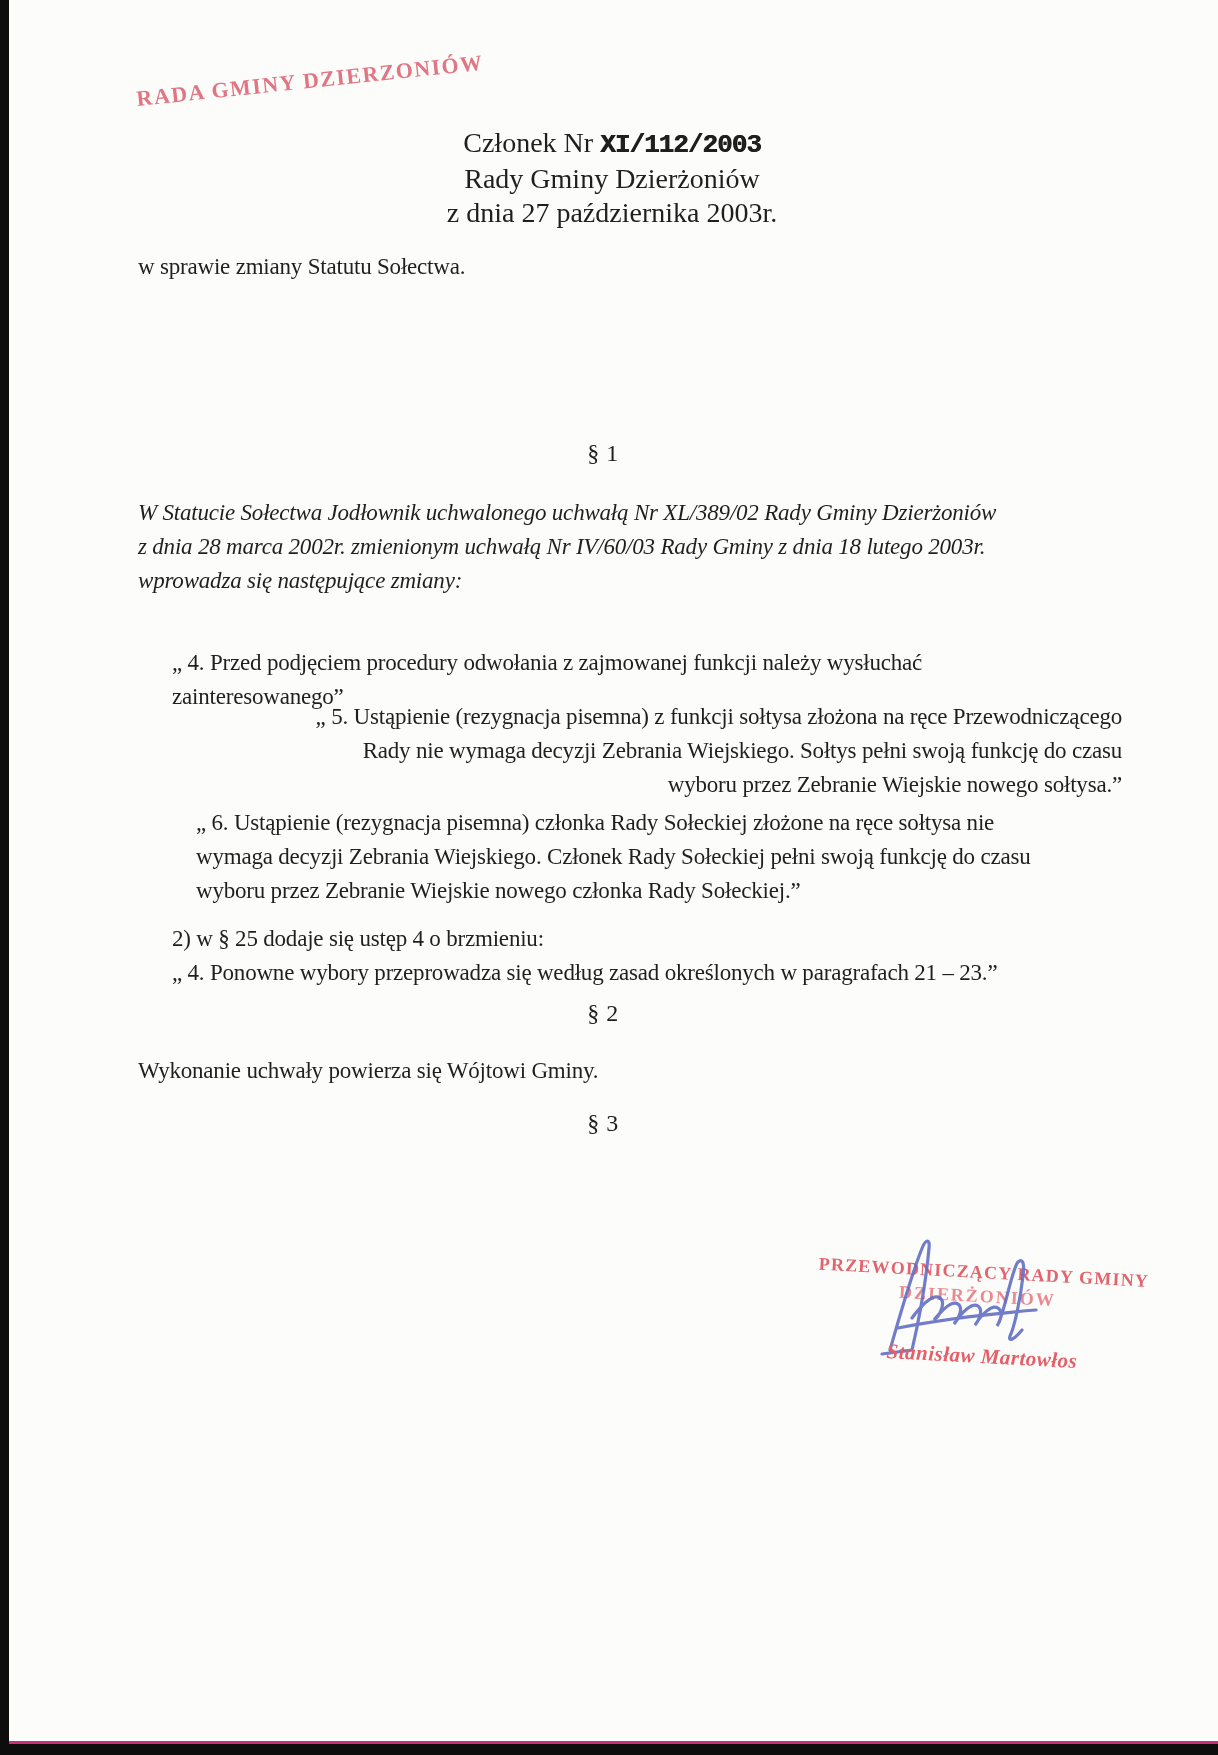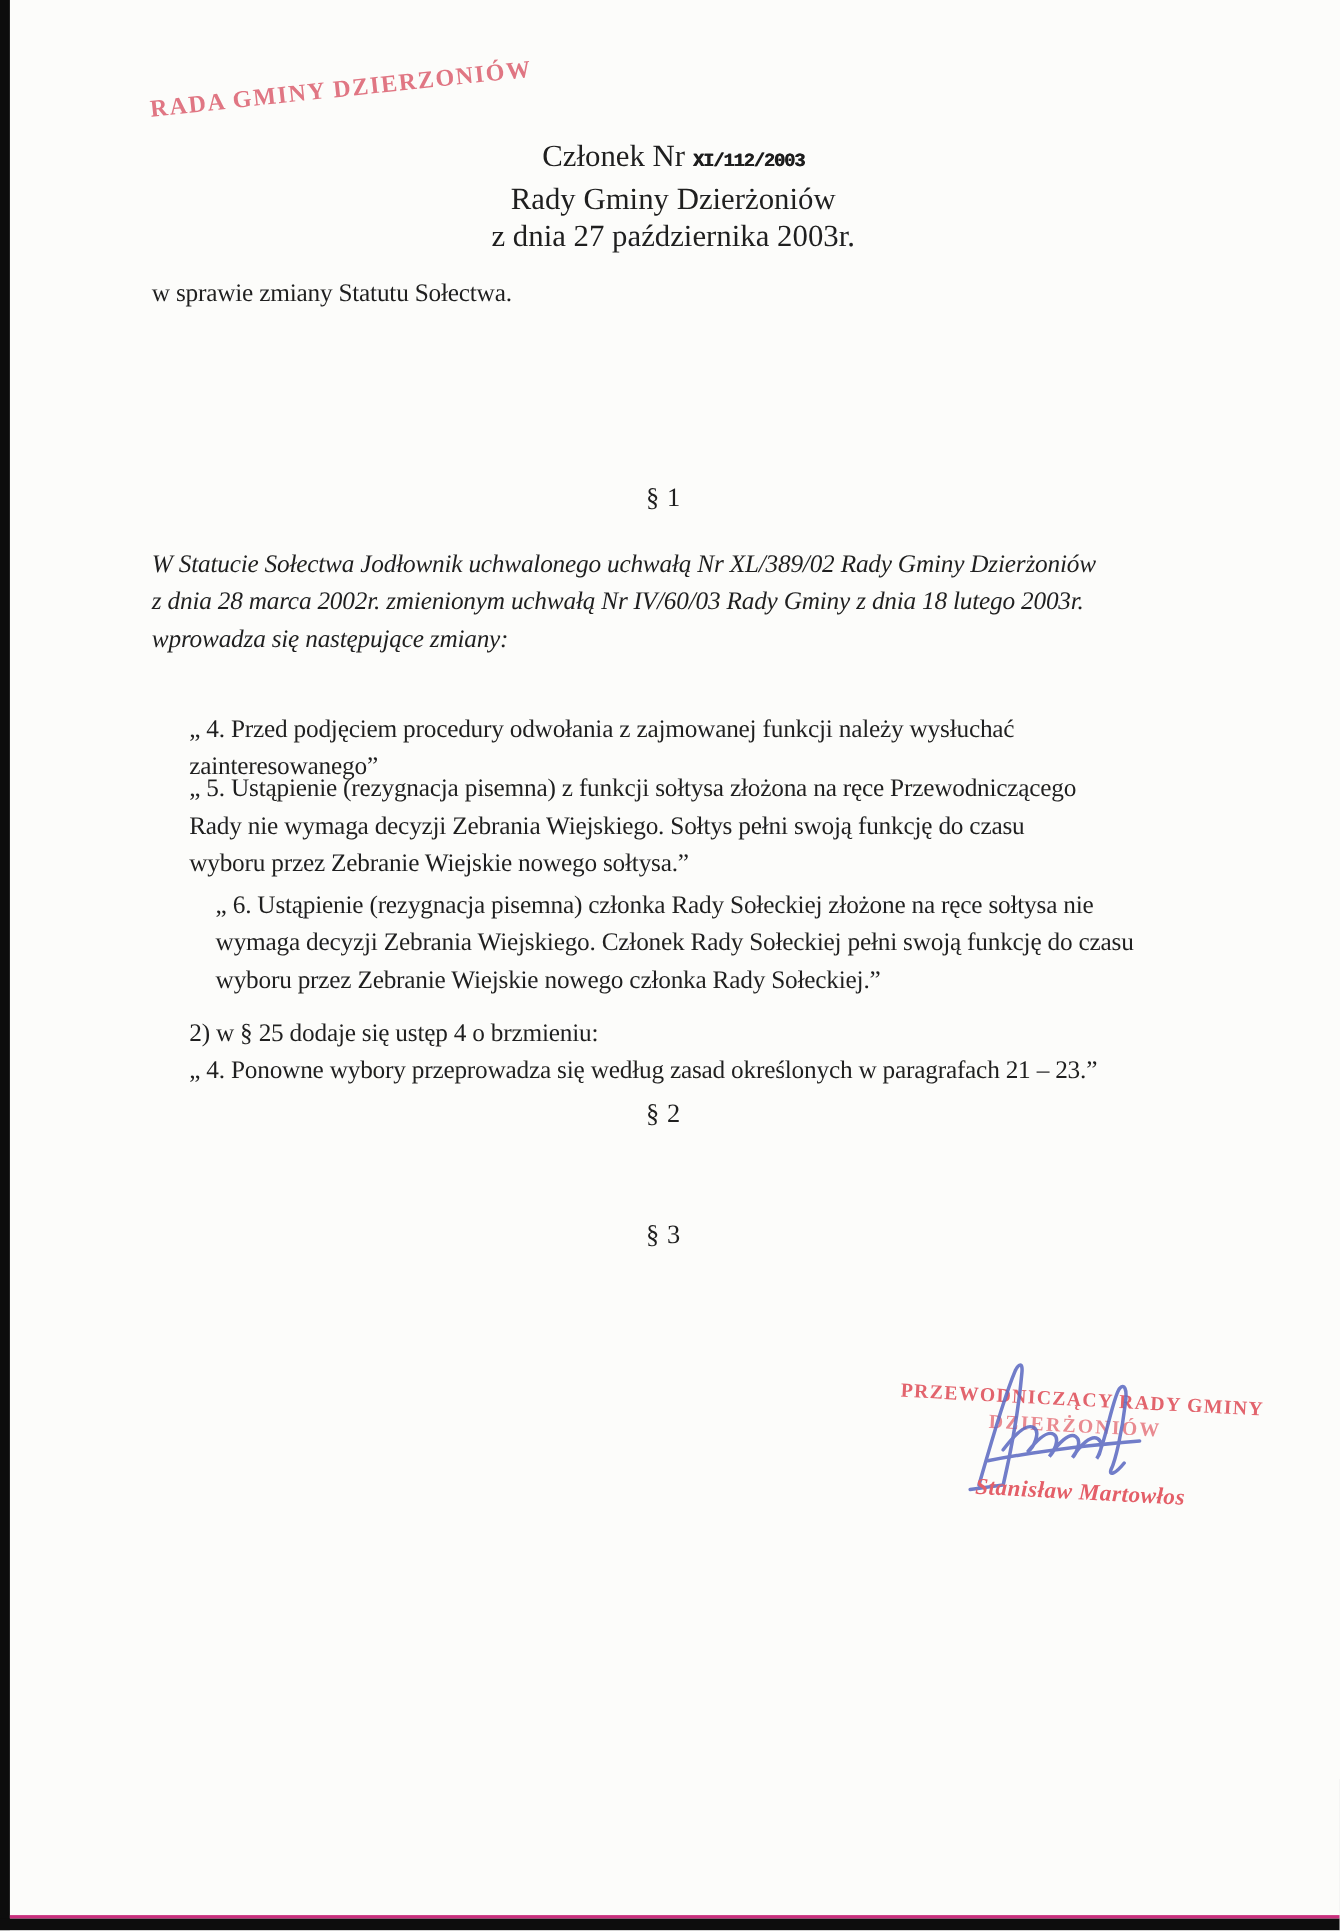--- a/index.html
+++ b/index.html
@@ -23,41 +23,41 @@
     font-weight:bold;font-size:22px;letter-spacing:1.5px;
     opacity:.92;white-space:nowrap;
   }
 
   .title-block{
     position:absolute;left:262px;top:126px;width:700px;
     text-align:center;font-size:28px;line-height:34px;
   }
   .title-number{
     font-family:"Liberation Mono","DejaVu Sans Mono",monospace;
-    font-weight:bold;font-size:17px;letter-spacing:-1px;
+    font-weight:bold;font-size:26px;letter-spacing:-1px;
     text-shadow:0.6px 0 0 #111;
   }
 
   .para{
     position:absolute;left:138px;width:980px;
     font-size:23px;line-height:34px;letter-spacing:-0.2px;
     white-space:pre-line;
   }
   .indented{left:172px;width:950px;}
   .subject{top:250px;}
   .legal-basis{top:323px;}
   .sec-heading{
     position:absolute;left:138px;width:930px;text-align:center;
     font-size:24px;letter-spacing:0.5px;
   }
   .h-s1{top:440px;}
   .s1-intro{top:496px;font-style:italic;}
   .p1-head{top:592px;}
   .p1-q4{top:646px;}
-  .p1-q5{top:700px;}
+  .p1-q5{top:700px;text-align:right;}
   .p1-q6{top:806px;margin-left:24px;}
   .p2-head{top:922px;}
   .p2-q4{top:956px;}
   .h-s2{top:1000px;}
   .s2-body{top:1054px;}
   .h-s3{top:1110px;}
   .s3-body{top:1158px;}
 
   .chairman-stamp{
     position:absolute;left:818px;top:1262px;width:320px;
@@ -109,20 +109,21 @@
 Rady nie wymaga decyzji Zebrania Wiejskiego. Sołtys pełni swoją funkcję do czasu
 wyboru przez Zebranie Wiejskie nowego sołtysa.”</div>
   <div class="para indented p1-q6">„ 6. Ustąpienie (rezygnacja pisemna) członka Rady Sołeckiej złożone na ręce sołtysa nie
 wymaga decyzji Zebrania Wiejskiego. Członek Rady Sołeckiej pełni swoją funkcję do czasu
 wyboru przez Zebranie Wiejskie nowego członka Rady Sołeckiej.”</div>
 
   <div class="para indented p2-head">2)  w § 25 dodaje się ustęp 4 o brzmieniu:</div>
   <div class="para indented p2-q4">„ 4. Ponowne wybory przeprowadza się według zasad określonych w paragrafach 21 – 23.”</div>
 
   <div class="sec-heading h-s2">§ 2</div>
+  <div class="para s2-body">Wykonanie uchwały powierza się Wójtowi Gminy.</div>
 
   <div class="sec-heading h-s3">§ 3</div>
 
   <div class="chairman-stamp">
     <div class="l1">PRZEWODNICZĄCY RADY GMINY</div>
     <div class="l2">DZIERŻONIÓW</div>
   </div>
 
   <svg class="signature" viewBox="0 0 200 140" fill="none" stroke="#5e6cc3" stroke-width="3.2" stroke-linecap="round" opacity="0.88">
     <path d="M22,118 C30,90 44,40 55,14 C58,8 62,6 61,16 C58,50 50,92 44,118 L14,122"></path>

